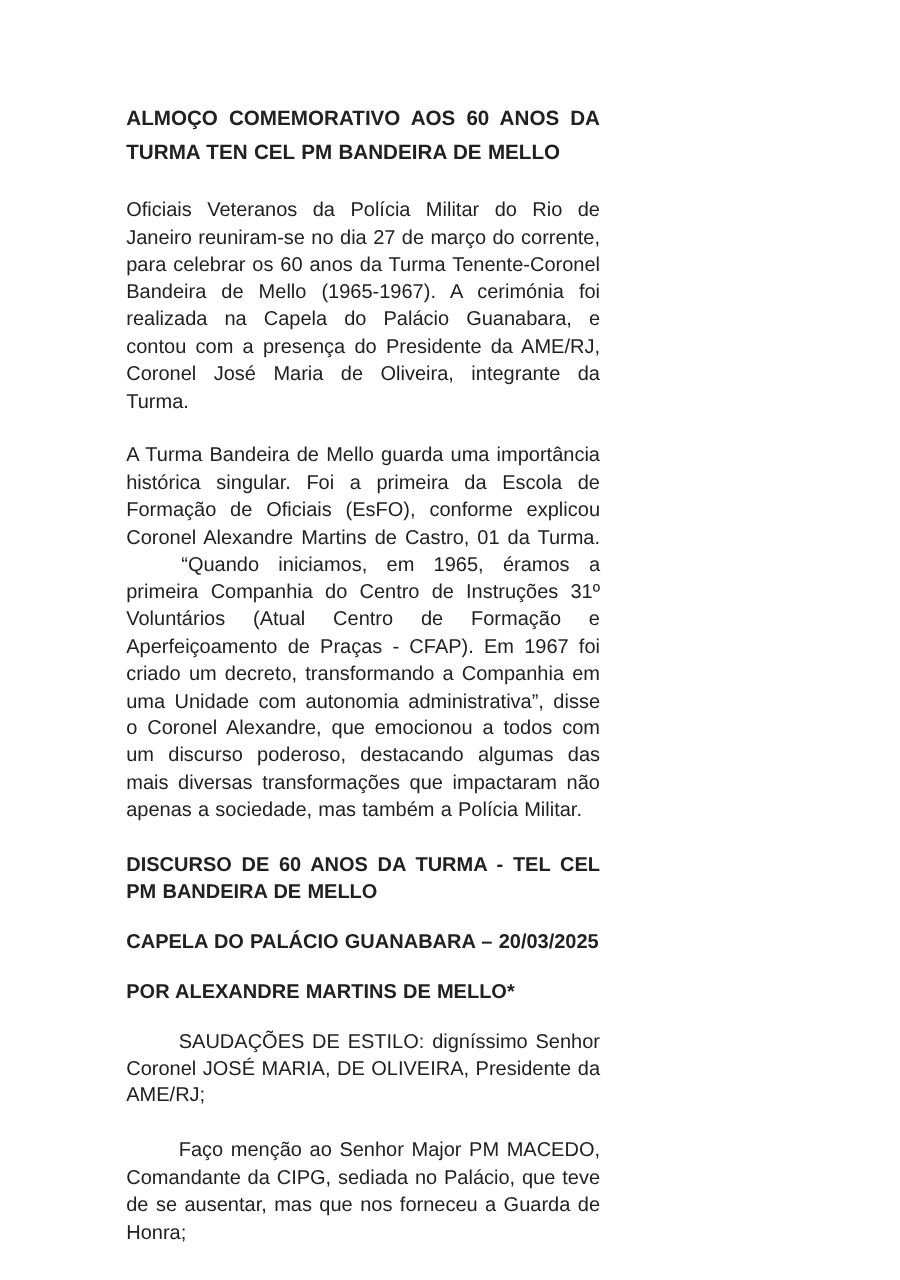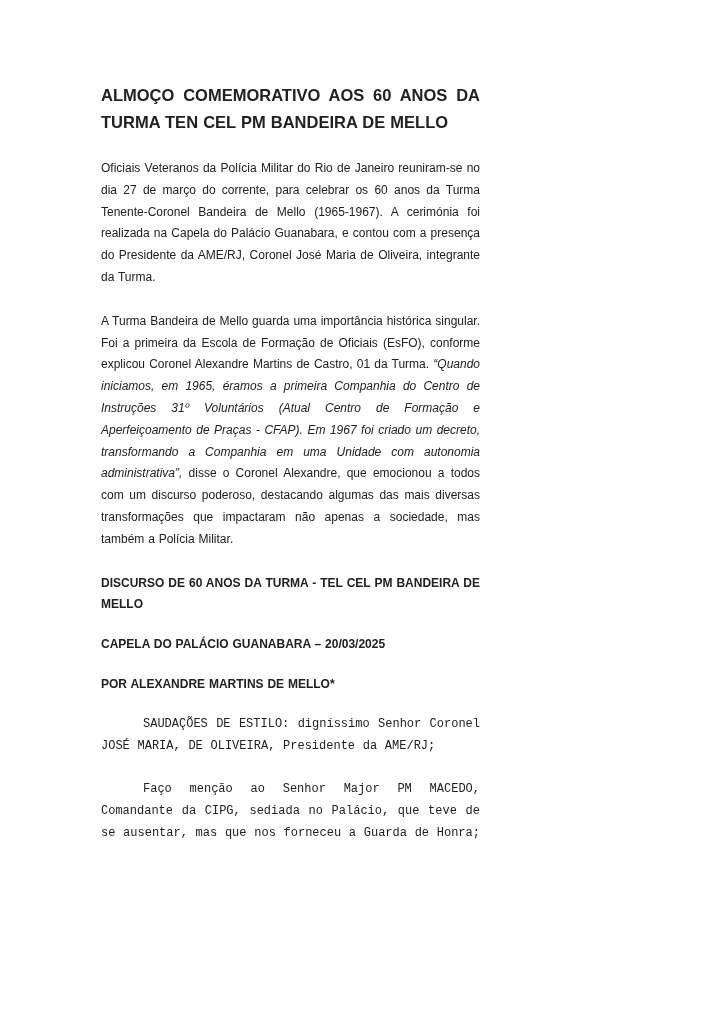--- a/index.html
+++ b/index.html
@@ -16,42 +16,41 @@
   }
   .page {
     box-sizing: border-box;
     width: 581px;
     height: 1024px;
     padding: 82px 101px 40px 101px;
     background: #ffffff;
   }
   .para {
     margin: 0 0 22px 0;
-    font-size: 12px;
+    font-size: 16px;
     line-height: 21.8px;
     text-align: justify;
     text-justify: inter-word;
     word-spacing: 0.5px;
   }
   .para.title {
     font-weight: bold;
     font-size: 16.5px;
     line-height: 27px;
     margin-bottom: 22px;
   }
   .para.heading-center {
     font-weight: bold;
     margin-bottom: 18px;
   }
   .para.body-indent {
     text-indent: 42px;
-    font-family: Liberation Mono, monospace;
   }
   .italic {
-    font-style: italic;
+    margin-left: 44px;
   }
 </style>
 </head>
 <body>
 
 <div class="page">
   <main id="doc">
       <p class="para title"><span>ALMOÇO COMEMORATIVO AOS 60 ANOS DA TURMA TEN CEL PM BANDEIRA DE MELLO</span></p>
       <p class="para body"><span>Oficiais Veteranos da Polícia Militar do Rio de Janeiro reuniram-se no dia 27 de março do corrente, para celebrar os 60 anos da Turma Tenente-Coronel Bandeira de Mello (1965-1967). A cerimónia foi realizada na Capela do Palácio Guanabara, e contou com a presença do Presidente da AME/RJ, Coronel José Maria de Oliveira, integrante da Turma.</span></p>
       <p class="para body"><span>A Turma Bandeira de Mello guarda uma importância histórica singular. Foi a primeira da Escola de Formação de Oficiais (EsFO), conforme explicou Coronel Alexandre Martins de Castro, 01 da Turma. </span><span class="italic">“Quando iniciamos, em 1965, éramos a primeira Companhia do Centro de Instruções 31º Voluntários (Atual Centro de Formação e Aperfeiçoamento de Praças - CFAP). Em 1967 foi criado um decreto, transformando a Companhia em uma Unidade com autonomia administrativa”,</span><span> disse o Coronel Alexandre, que emocionou a todos com um discurso poderoso, destacando algumas das mais diversas transformações que impactaram não apenas a sociedade, mas também a Polícia Militar.</span></p>

